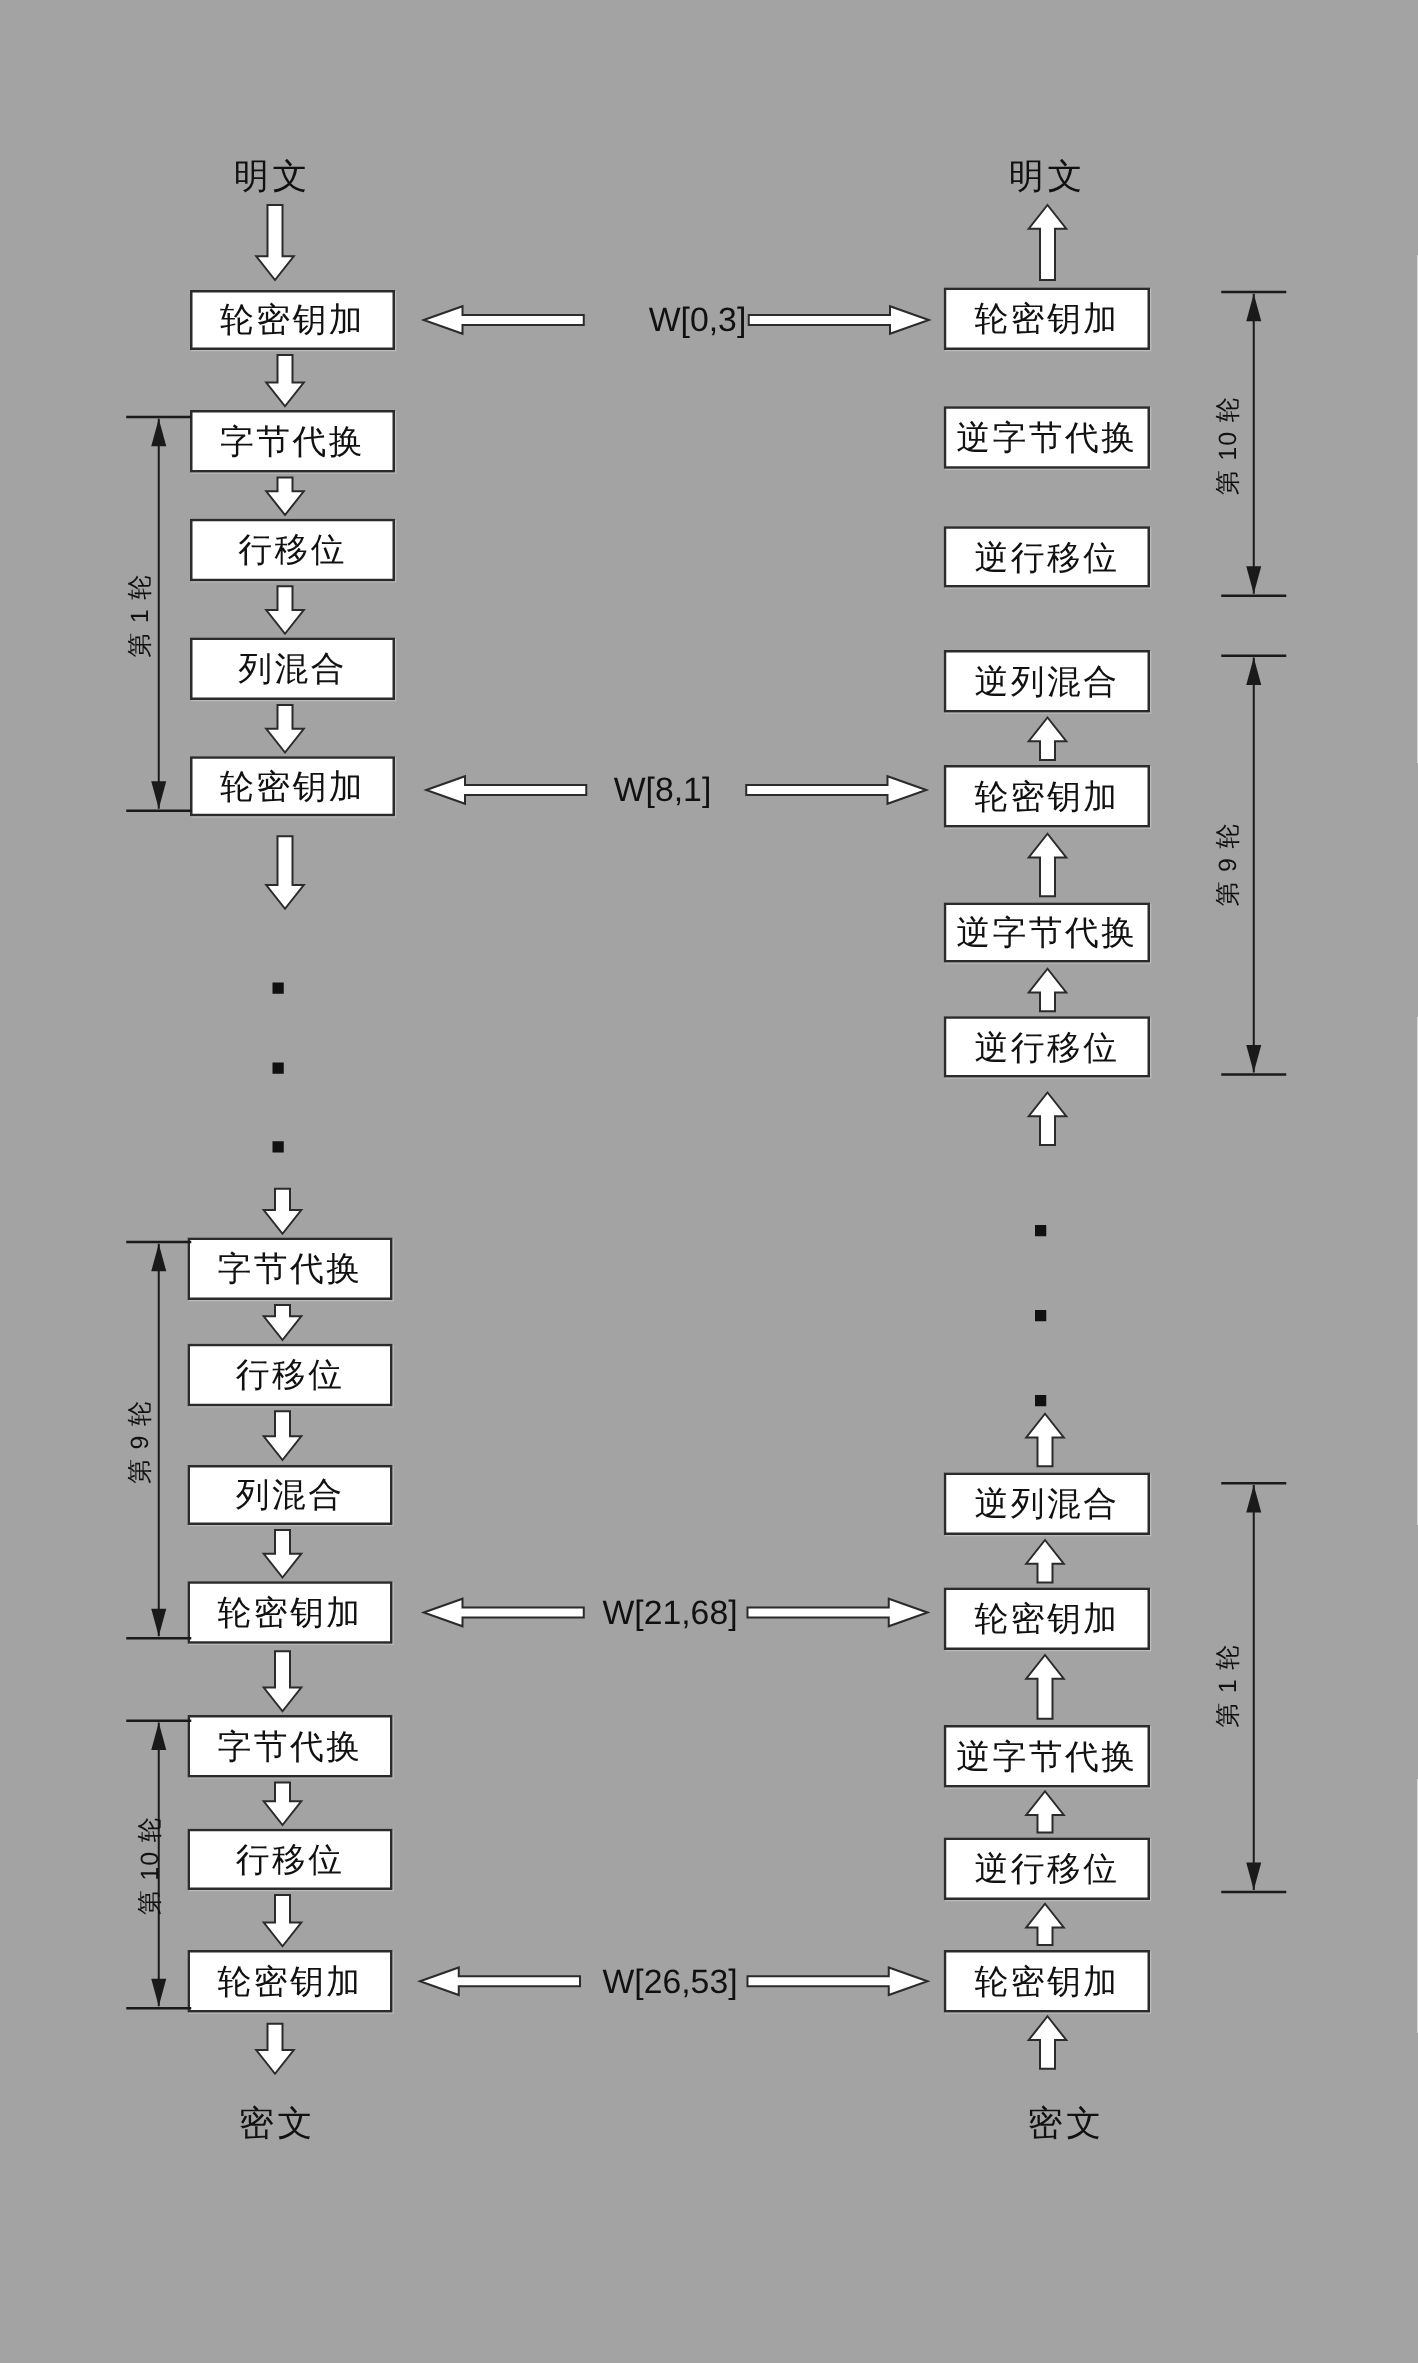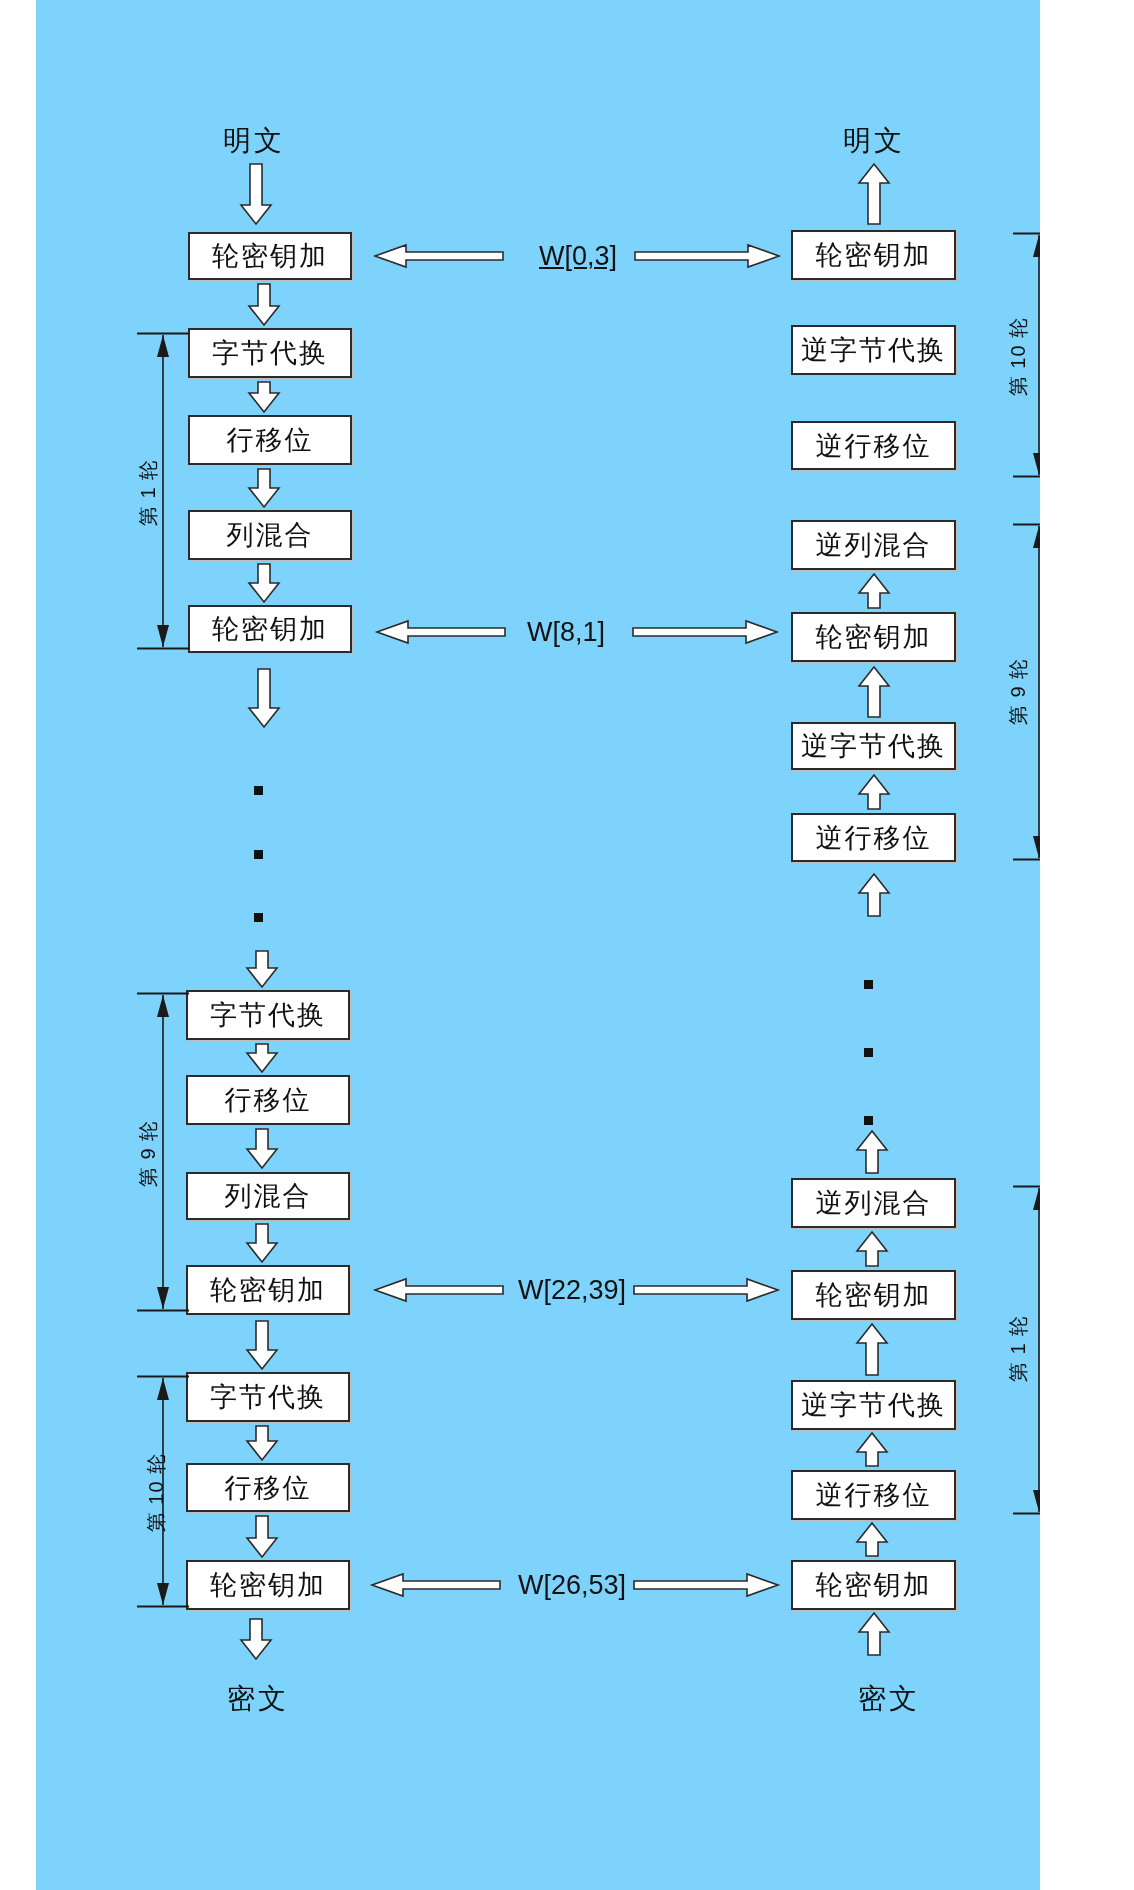--- a/index.html
+++ b/index.html
@@ -1,20 +1,19 @@
 <!DOCTYPE html>
 <html><head>
 <meta charset="utf-8">
 <style>
   html,body{margin:0;padding:0;background:#ffffff;}
   #canvas{
-    position:relative;width:1004px;height:1890px;background:#7dd3fc;
+    position:relative;width:1134px;height:1890px;background:#a3a3a3;
     font-family:"Liberation Sans","DejaVu Sans",sans-serif;color:#111;
     overflow:hidden;
-    margin-left:36px;
   }
   .box{
     position:absolute;background:#fff;border:2px solid #2b2b2b;
     display:flex;align-items:center;justify-content:center;
     font-size:27px;letter-spacing:2px;color:#111;box-sizing:border-box;
     box-shadow:1px 1px 0 #bbb;
     font-family:Liberation Serif, serif;
   }
   .flow-label{
     position:absolute;font-size:28px;letter-spacing:3px;color:#111;
@@ -65,23 +64,23 @@
   <div class="box" style="left:755px;top:520px;width:165px;height:50px;">逆列混合</div>
   <div class="box" style="left:755px;top:612px;width:165px;height:50px;">轮密钥加</div>
   <div class="box" style="left:755px;top:722px;width:165px;height:48px;">逆字节代换</div>
   <div class="box" style="left:755px;top:813px;width:165px;height:49px;">逆行移位</div>
   <div class="box" style="left:755px;top:1178px;width:165px;height:50px;">逆列混合</div>
   <div class="box" style="left:755px;top:1270px;width:165px;height:50px;">轮密钥加</div>
   <div class="box" style="left:755px;top:1380px;width:165px;height:50px;">逆字节代换</div>
   <div class="box" style="left:755px;top:1470px;width:165px;height:50px;">逆行移位</div>
   <div class="box" style="left:755px;top:1560px;width:165px;height:50px;">轮密钥加</div>
 
-  <div class="key-label" style="left:472px;top:241px;text-decoration:underline;">W[0,3]</div>
+  <div class="key-label" style="left:488px;top:241px;">W[0,3]</div>
   <div class="key-label" style="left:460px;top:617px;">W[8,1]</div>
-  <div class="key-label" style="left:466px;top:1275px;">W[22,39]</div>
+  <div class="key-label" style="left:466px;top:1275px;">W[21,68]</div>
   <div class="key-label" style="left:466px;top:1570px;">W[26,53]</div>
 
   <svg data-arrow="down" style="left:203px;top:163px;" width="34" height="62">
       <polygon points="11,1 23,1 23,42 32,42 17,61 2,42 11,42"></polygon>
     </svg>
   <svg data-arrow="down" style="left:211px;top:283px;" width="34" height="43">
       <polygon points="11,1 23,1 23,23 32,23 17,42 2,23 11,23"></polygon>
     </svg>
   <svg data-arrow="down" style="left:211px;top:381px;" width="34" height="32">
       <polygon points="11,1 23,1 23,12 32,12 17,31 2,12 11,12"></polygon>

